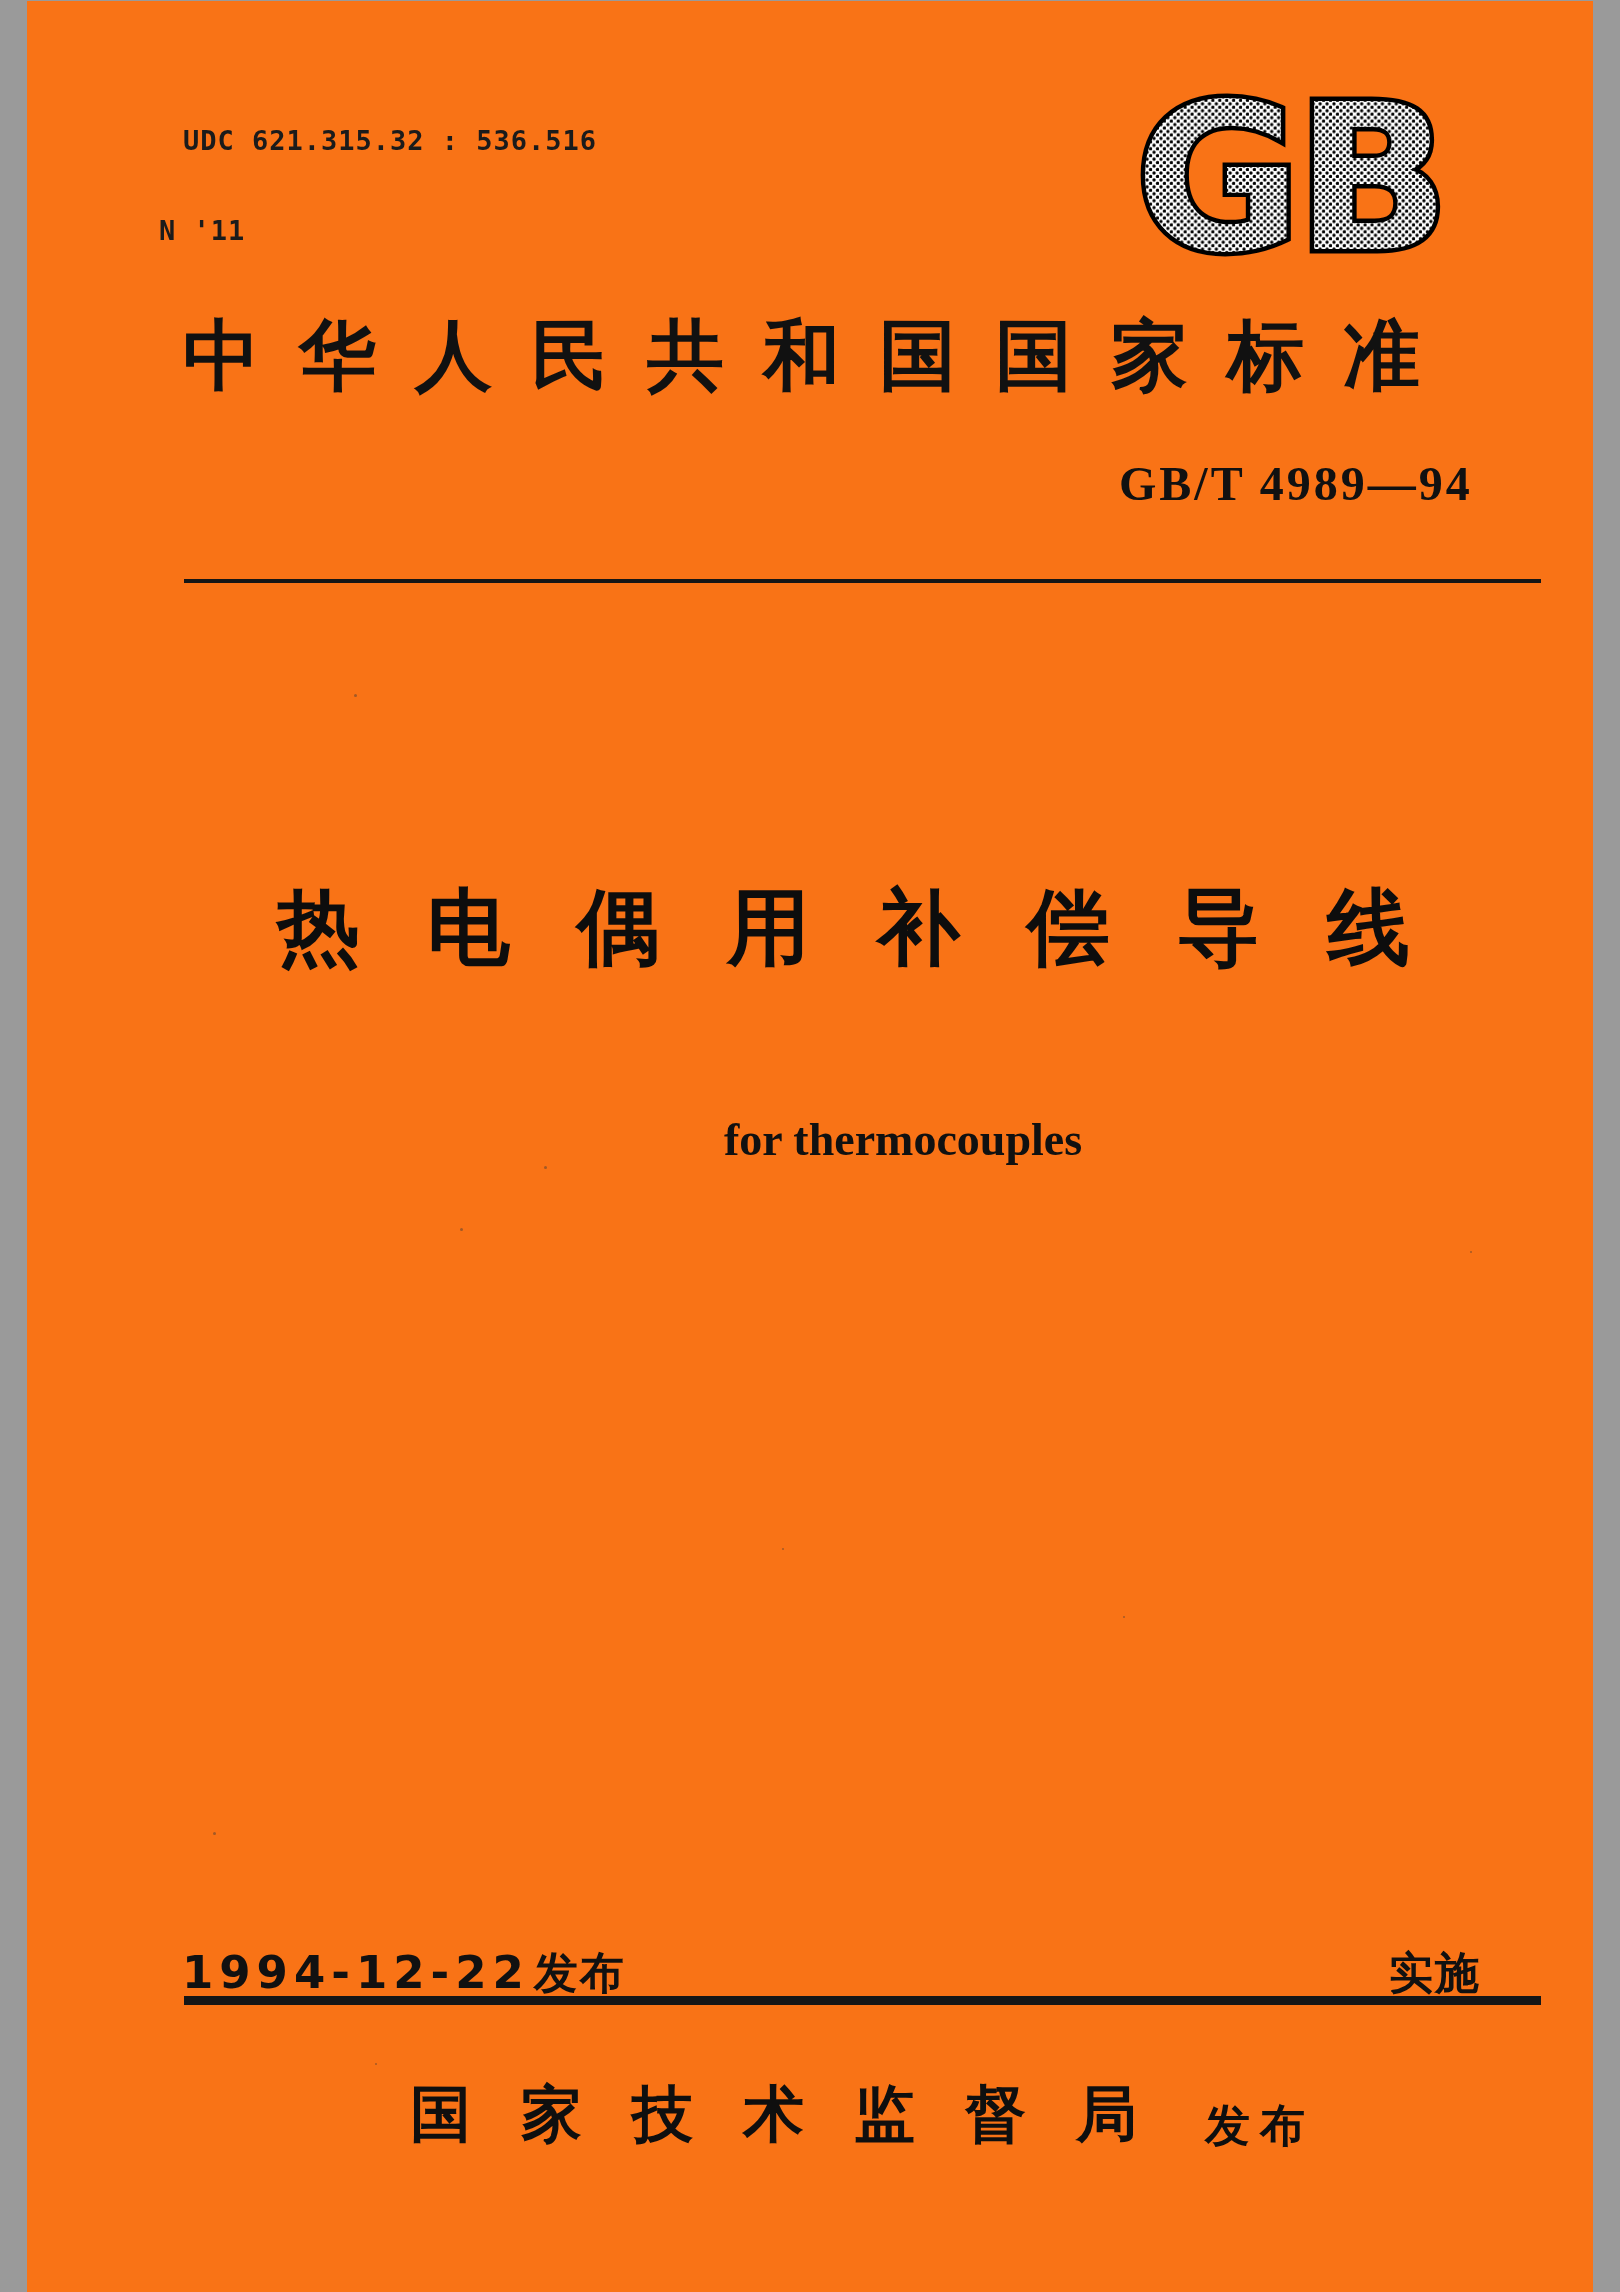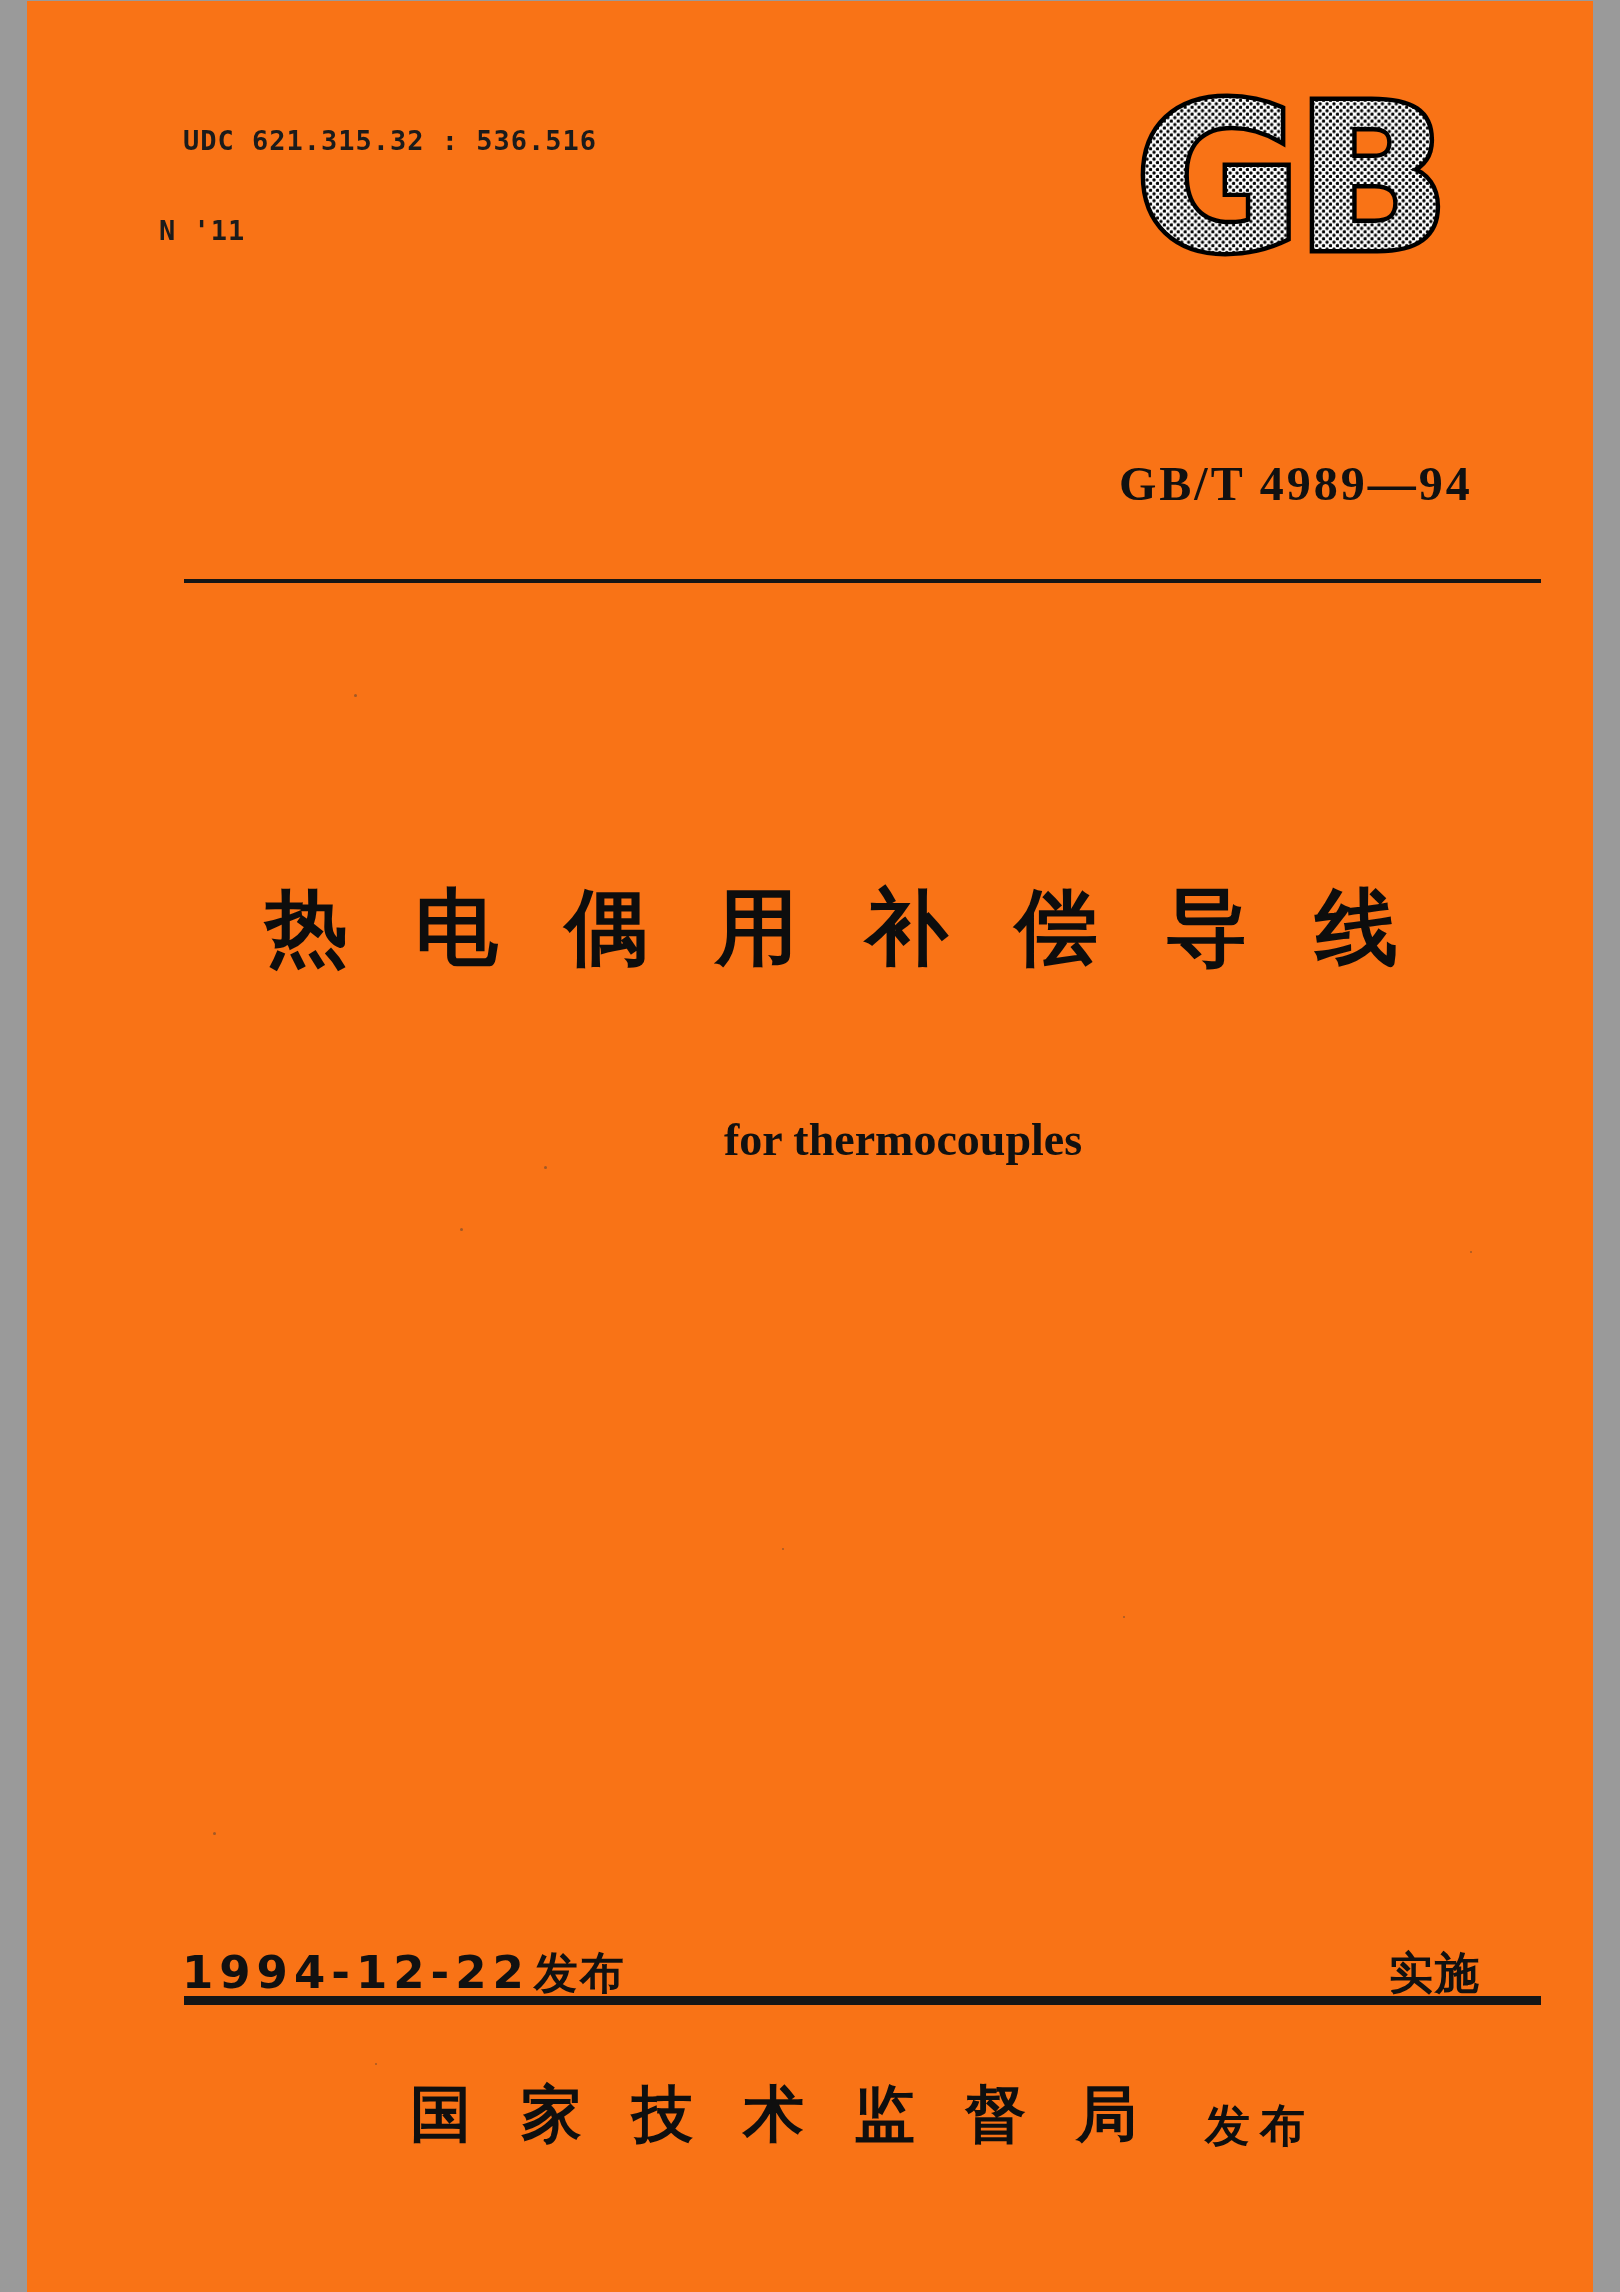--- a/index.html
+++ b/index.html
@@ -43,21 +43,21 @@
     position:absolute;left:1092px;top:455px;
     font-family:"Liberation Serif", serif;
     font-weight:700;font-size:48px;letter-spacing:3px;
     white-space:nowrap;color:#111;
   }
   .rule{position:absolute;left:157px;width:1357px;background:#161616;}
   .rule-thin{top:578px;height:4px;}
   .rule-thick{top:1995px;height:9px;}
   
   .subject-cn{
-    position:absolute;left:238px;top:881px;margin:0;
+    position:absolute;left:250px;top:881px;margin:0;
     font-family:"Liberation Sans", sans-serif;
     font-weight:900;font-size:83px;line-height:1.1;
     letter-spacing:67px;white-space:nowrap;color:#0d0d0d;
   }
   .subject-en{
     position:absolute;left:158px;width:1356px;
     text-align:center;
     font-family:"Liberation Serif", serif;
     font-weight:700;font-size:46px;color:#111;
     white-space:nowrap;
@@ -109,20 +109,21 @@
     <defs>
       <pattern id="halftone" width="7" height="7" patternUnits="userSpaceOnUse">
         <rect width="7" height="7" fill="#ffffff"></rect>
         <circle cx="2" cy="2" r="1.7" fill="#000000"></circle>
         <circle cx="5.5" cy="5.5" r="1.7" fill="#000000"></circle>
       </pattern>
     </defs>
     <text x="160" y="163" text-anchor="middle" fill="url(#halftone)" stroke="#000000" stroke-width="9" paint-order="stroke">GB</text>
   </svg>
 
+  <h1 class="title-cn">中华人民共和国国家标准</h1>
 
   <div class="std-no">GB/T 4989—94</div>
 
   <div class="rule rule-thin"></div>
 
   <h2 class="subject-cn">热电偶用补偿导线</h2>
 
   <div class="subject-en line2">for thermocouples</div>
 
   <div class="date issue">

